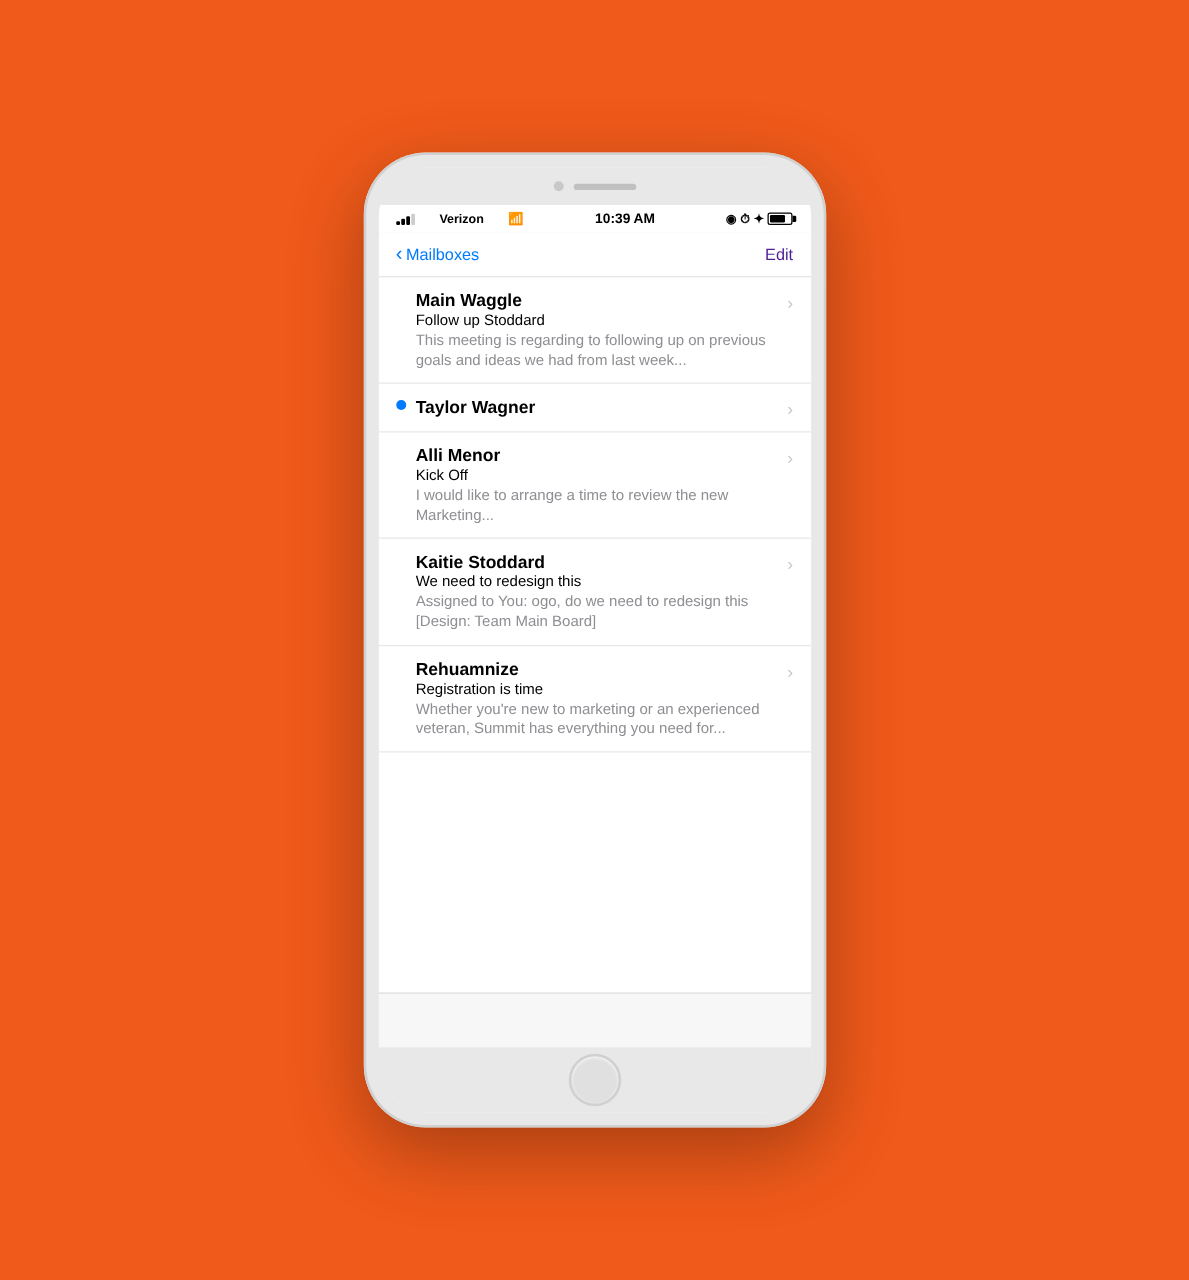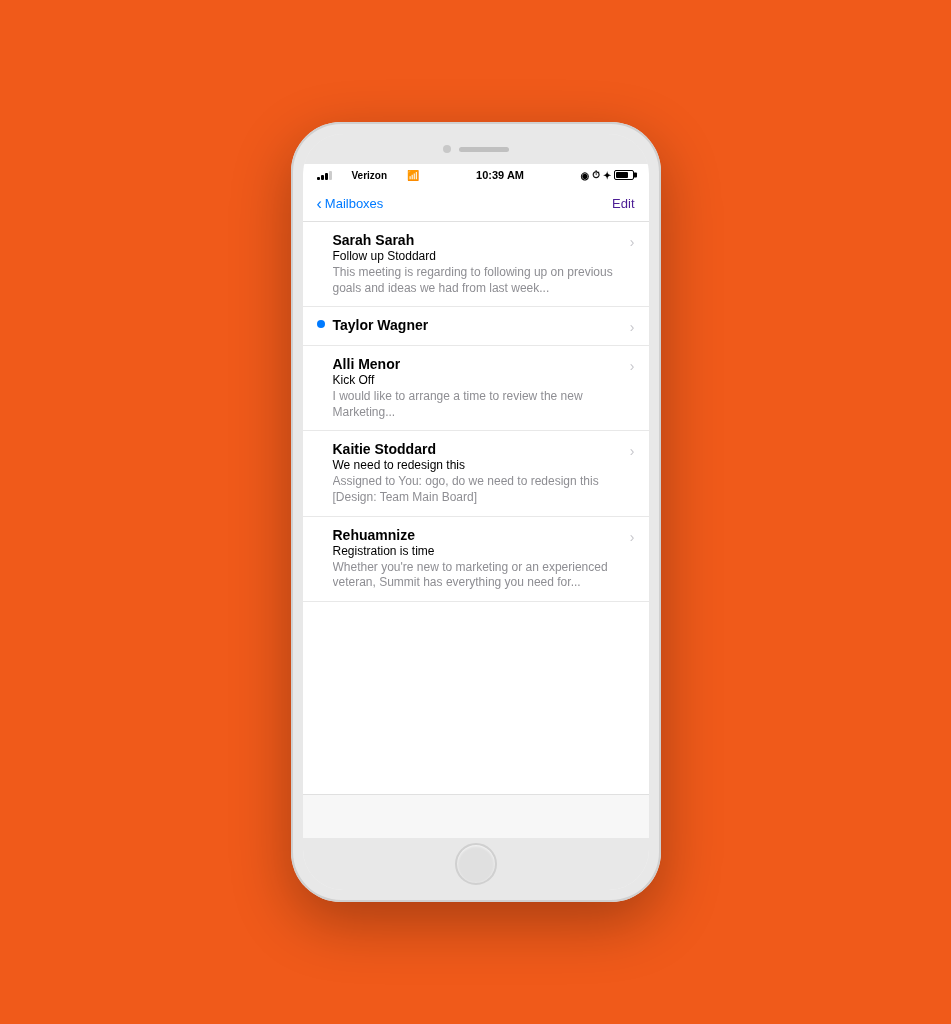--- a/index.html
+++ b/index.html
@@ -304,21 +304,21 @@
       </div>
       <div class="nav-edit">Edit</div>
     </div>
 
 
     <div class="email-list">
 
       <div class="email-item">
         <div class="email-dot-area"></div>
         <div class="email-content">
-          <div class="email-sender">Sarah Sarah</div>
+          <div class="email-sender">Main Waggle</div>
           <div class="email-subject">Follow up Stoddard</div>
           <div class="email-preview">This meeting is regarding to following up on previous goals and ideas we had from last week...</div>
         </div>
         <div class="email-chevron">›</div>
       </div>
 
       <div class="email-item">
         <div class="email-dot-area">
           <div class="unread-dot"></div>
         </div>

